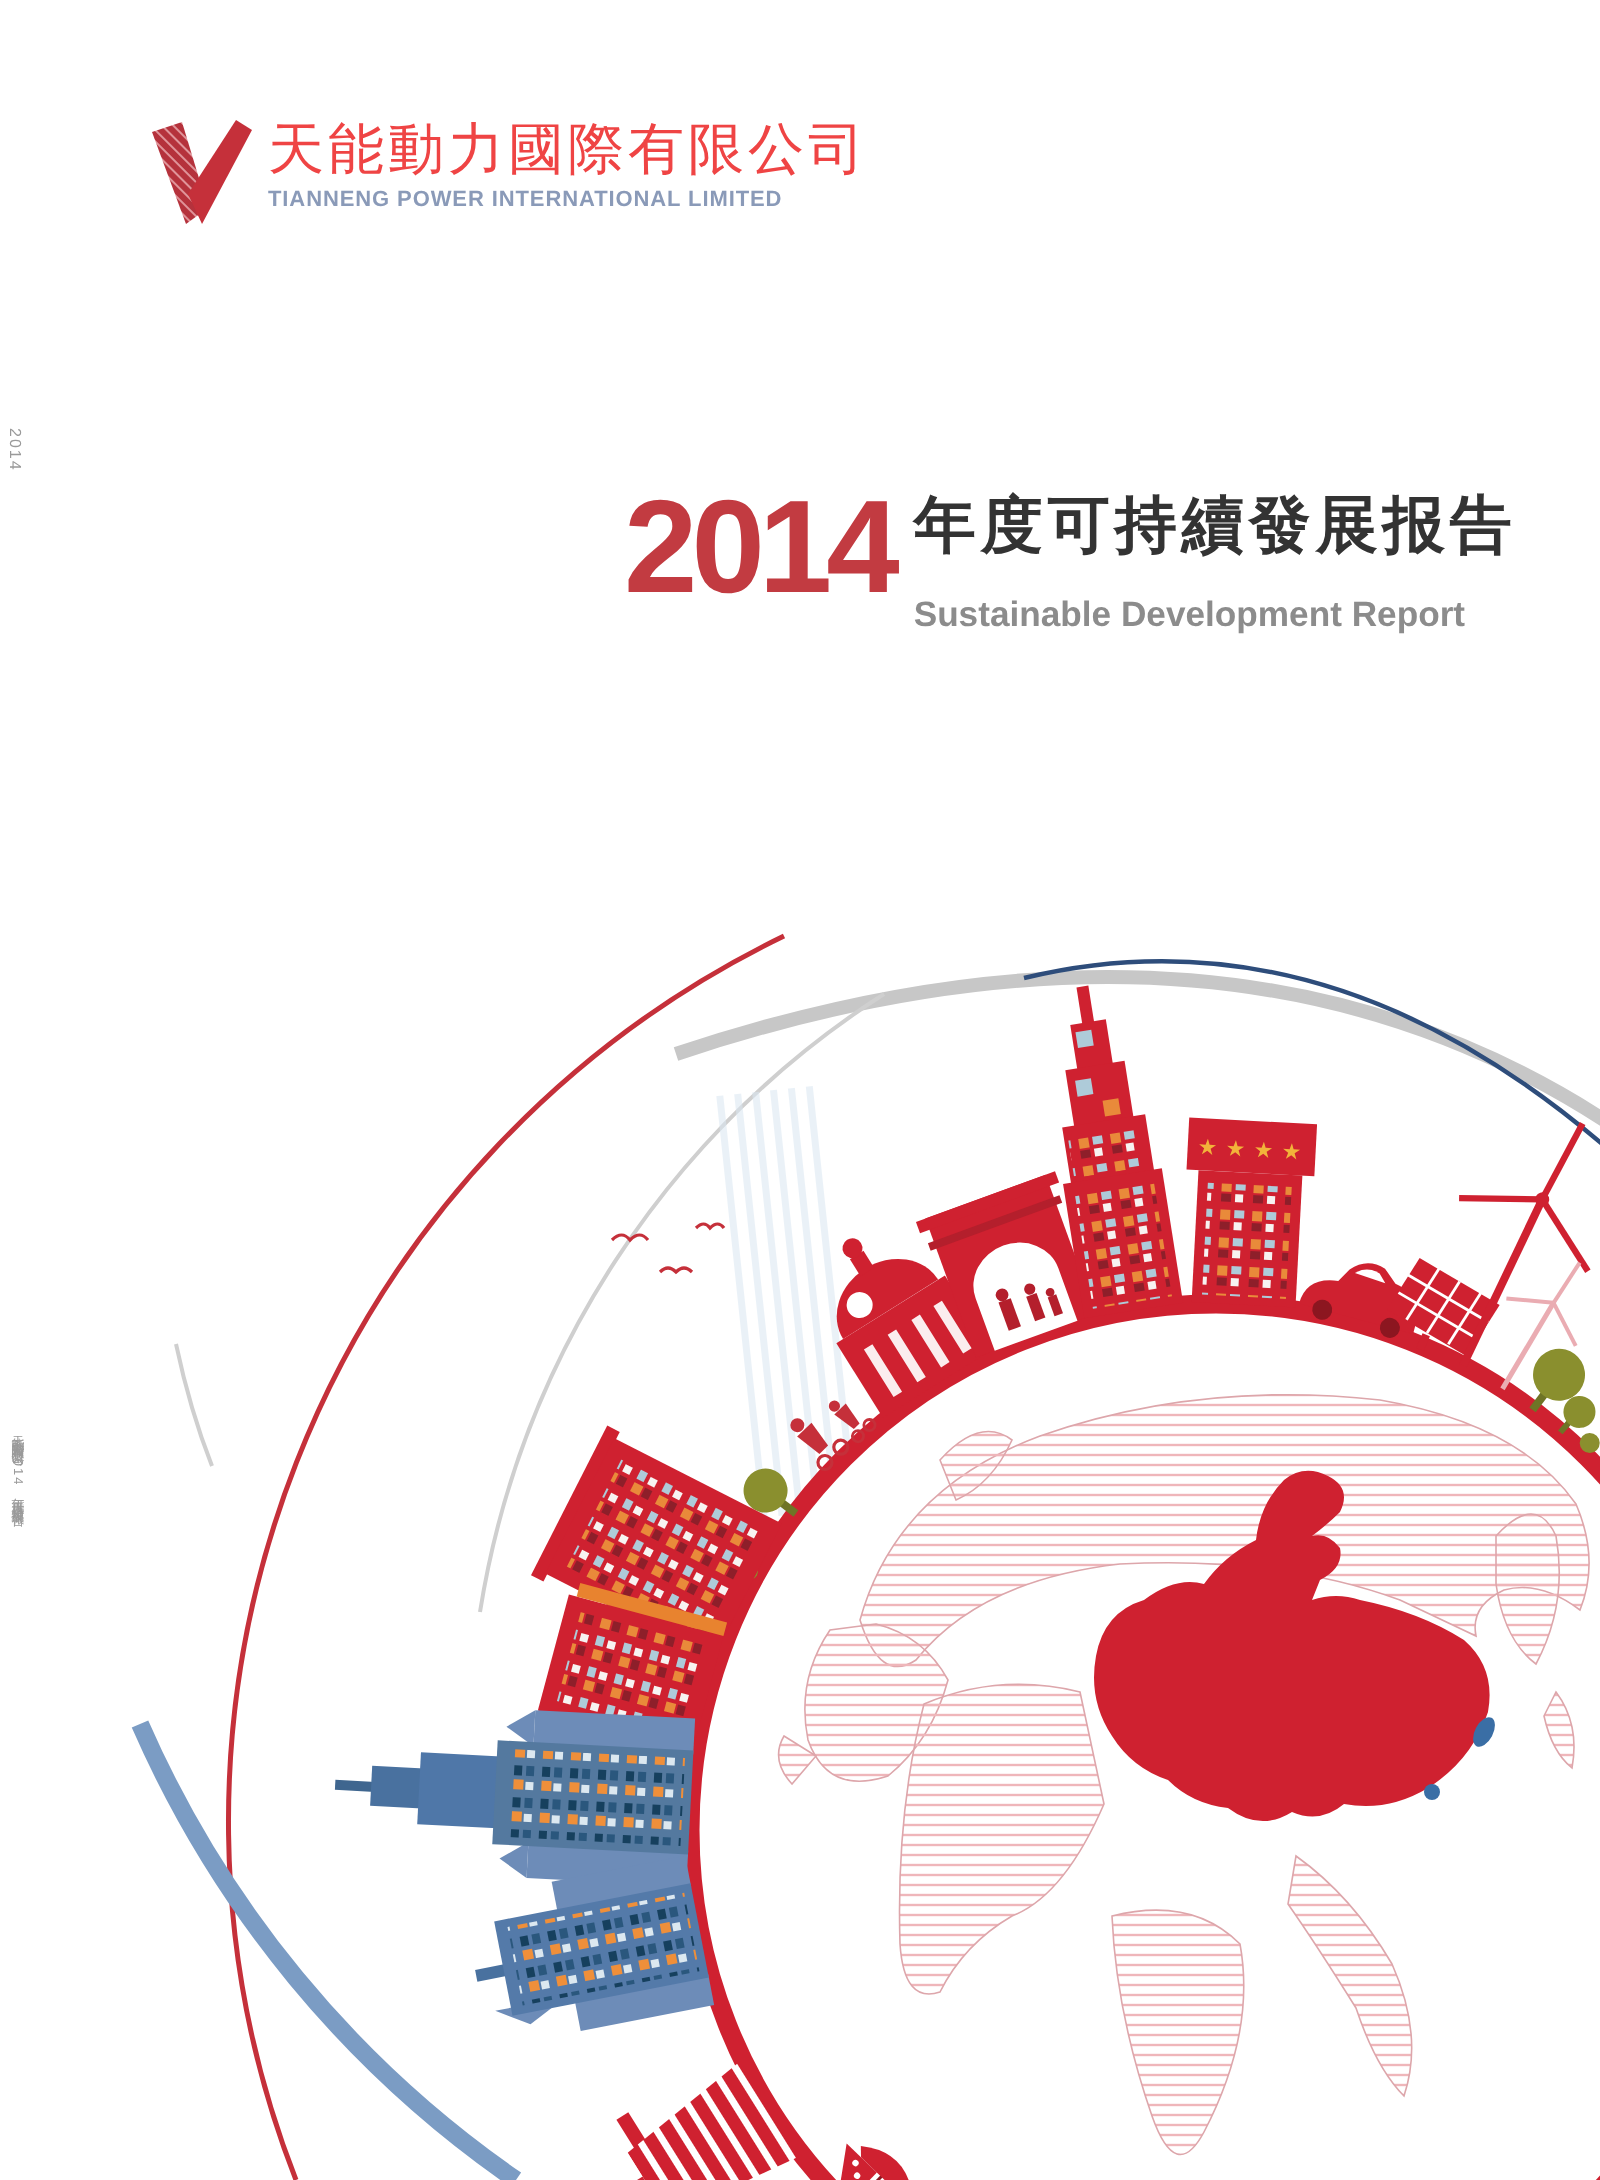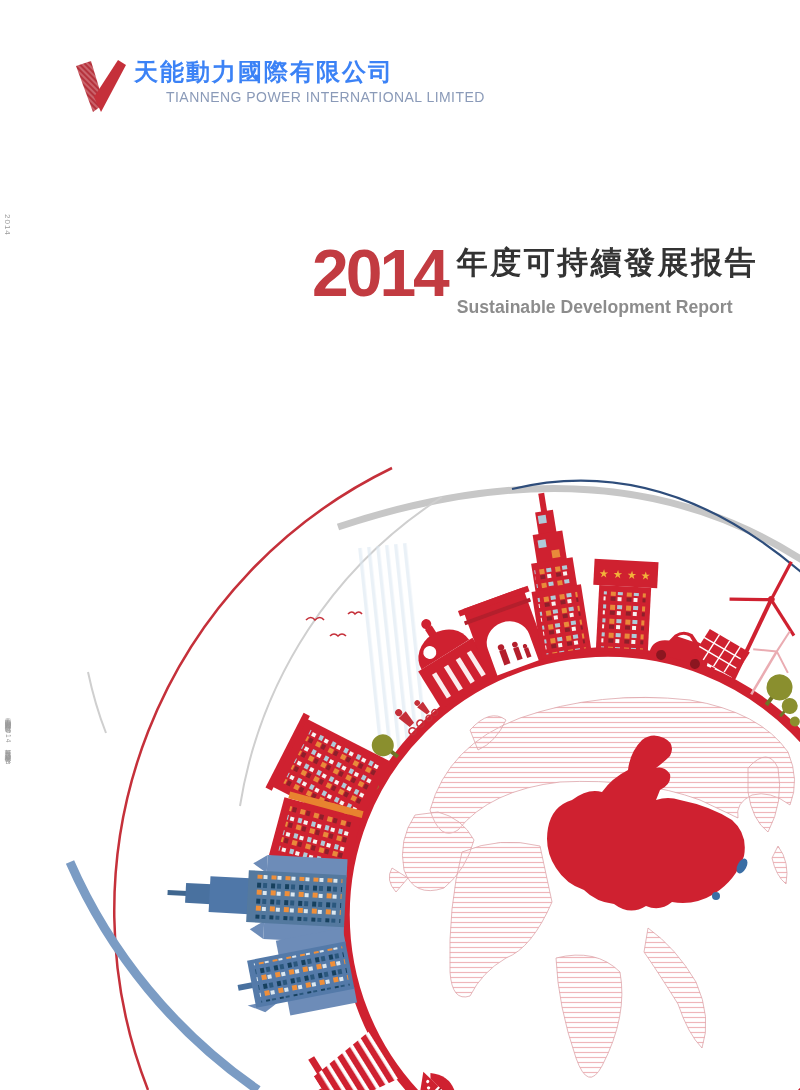--- a/index.html
+++ b/index.html
@@ -5,22 +5,22 @@
   html,body{margin:0;padding:0;}
   body{
     width:800px;height:1090px;background:#ffffff;position:relative;overflow:hidden;
     font-family:"Liberation Sans", sans-serif;
   }
   .art{position:absolute;left:0;top:0;width:800px;height:1090px;}
   
   .logo{position:absolute;left:74px;top:58px;display:flex;align-items:flex-start;}
   .logo-mark{width:52px;height:56px;flex:0 0 auto;margin-top:2px;}
   .logo-text{margin-left:8px;}
-  .logo-zh{font-size:24px;font-weight:bold;color:#3b82f6;letter-spacing:2px;line-height:1.2;}
-  .logo-en{font-size:14px;font-weight:normal;color:#8a9ab8;letter-spacing:0.45px;margin-top:2px;margin-left:32px;}
+  .logo-zh{font-size:28px;font-weight:normal;color:#ef4444;letter-spacing:2px;line-height:1.2;}
+  .logo-en{font-size:11px;font-weight:bold;color:#8a9ab8;letter-spacing:0.45px;margin-top:2px;}
   
   .spine{position:absolute;color:#9a9a9a;writing-mode:vertical-rl;letter-spacing:1px;}
   .spine-top{left:3px;top:214px;font-size:8px;}
   .spine-bottom{left:3px;top:712px;font-size:6.5px;height:150px;overflow:hidden;}
   
   .title-block{position:absolute;left:312px;top:240px;display:flex;align-items:flex-start;}
   .title-year{font-size:66px;line-height:1;font-weight:bold;color:#c23b41;letter-spacing:-3px;}
   .title-right{margin-left:10px;padding-top:7px;}
   .title-zh{font-size:31px;font-weight:bold;color:#333333;letter-spacing:2.5px;line-height:1.05;white-space:nowrap;text-align:center;}
   .title-en{font-size:17.6px;font-weight:bold;color:#8c8c8c;margin-top:17px;white-space:nowrap;}

